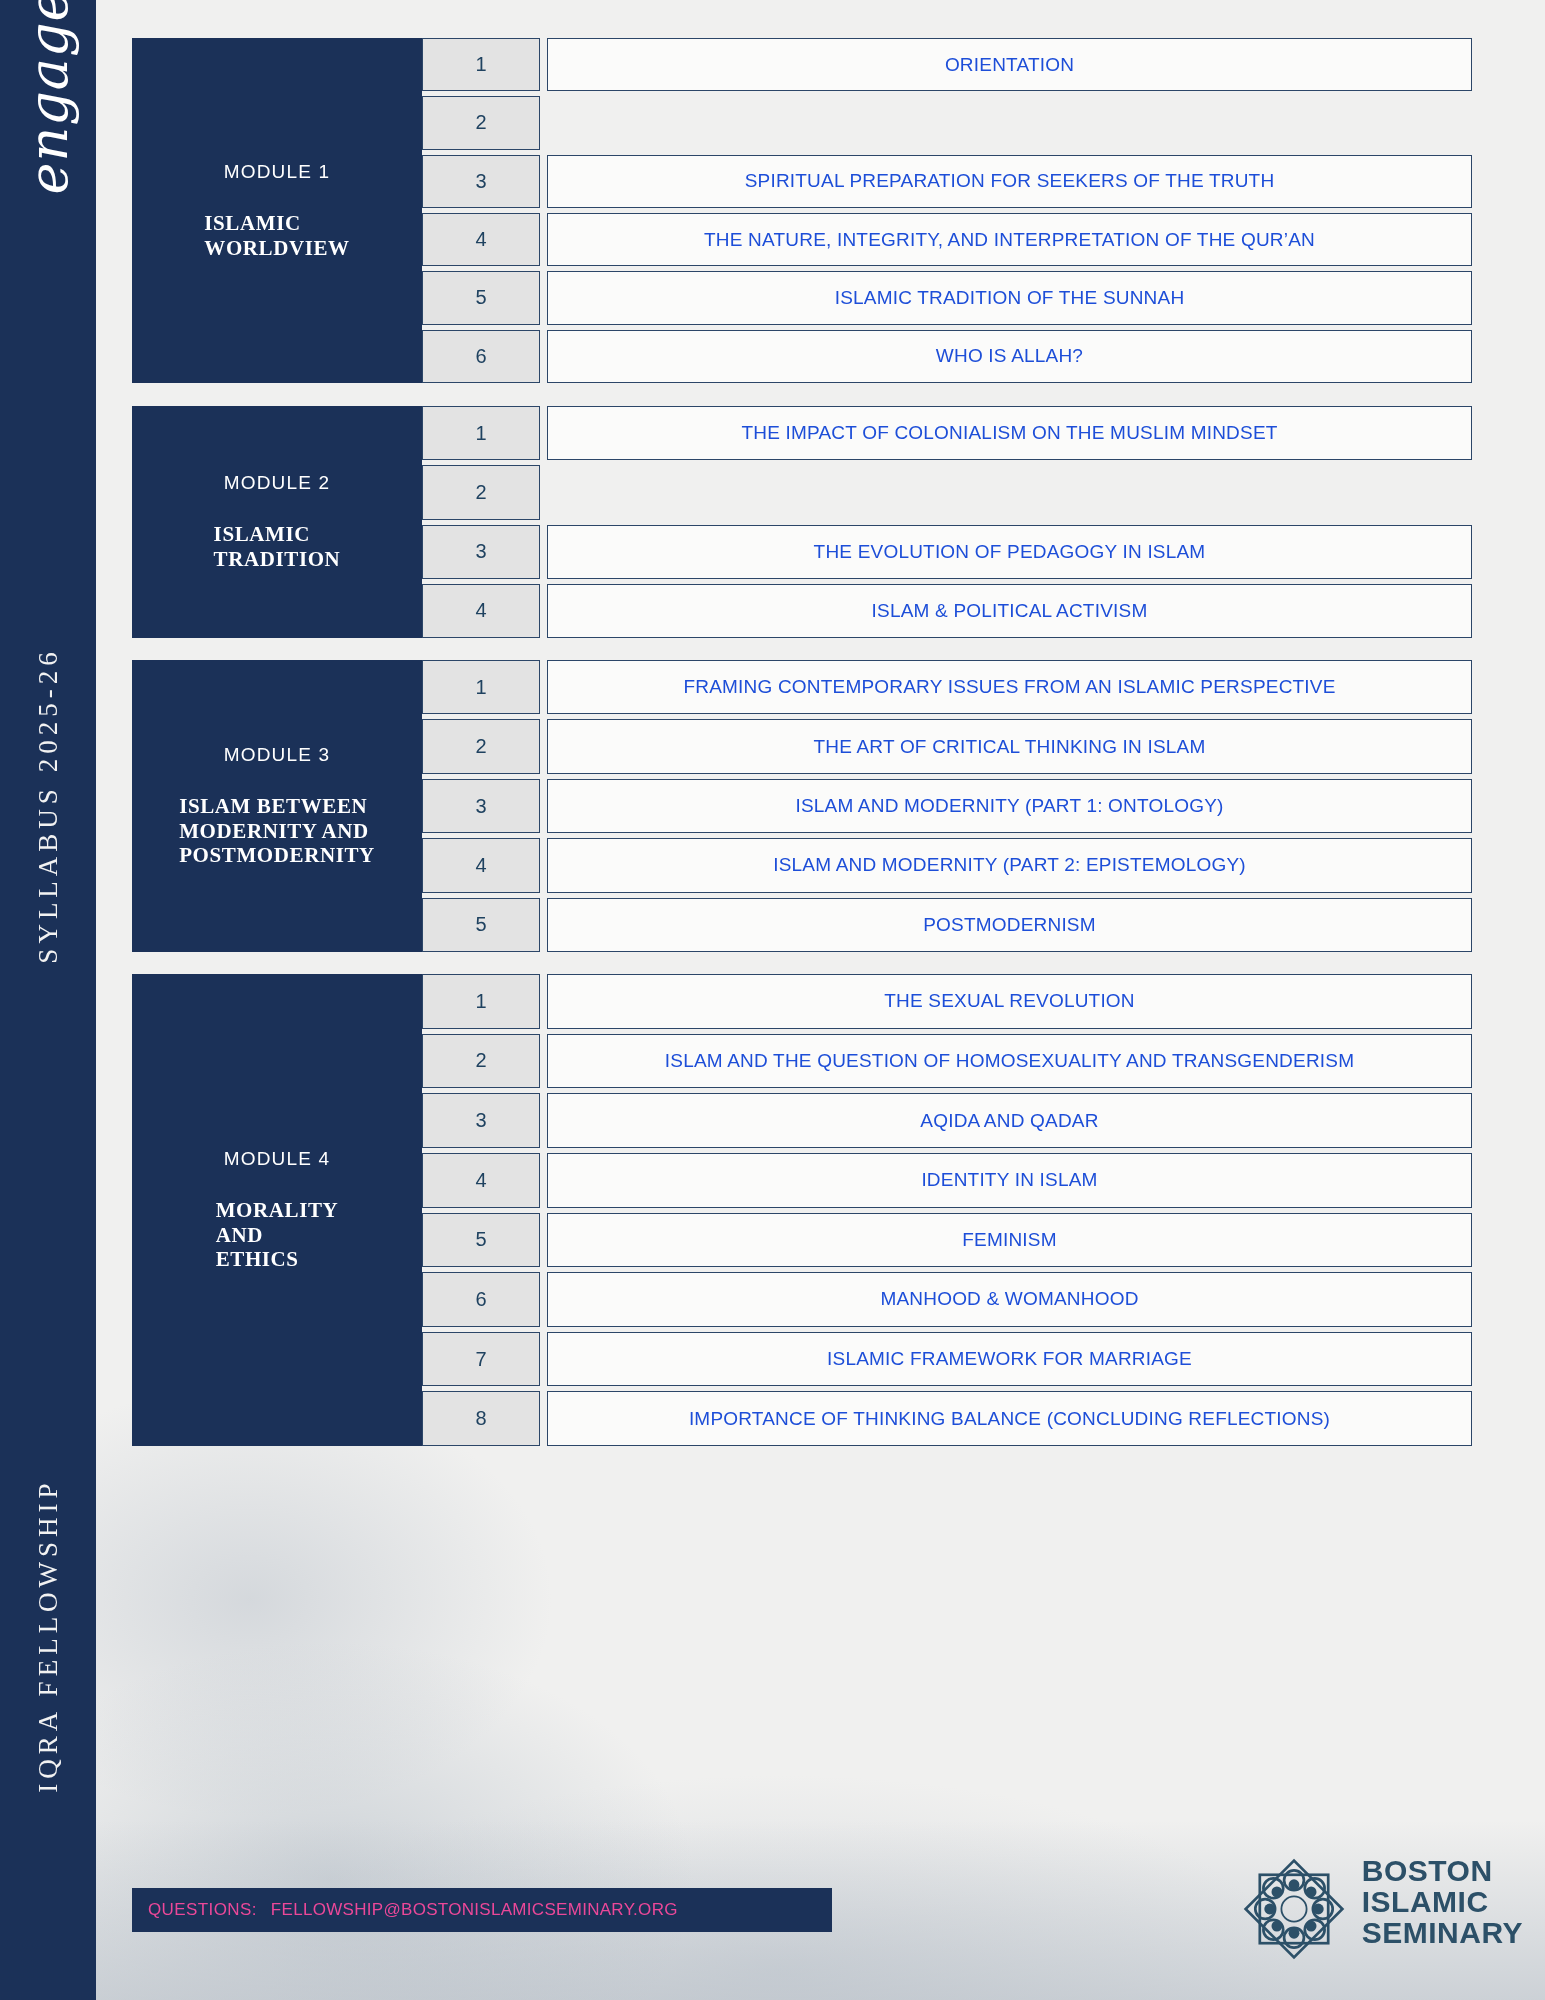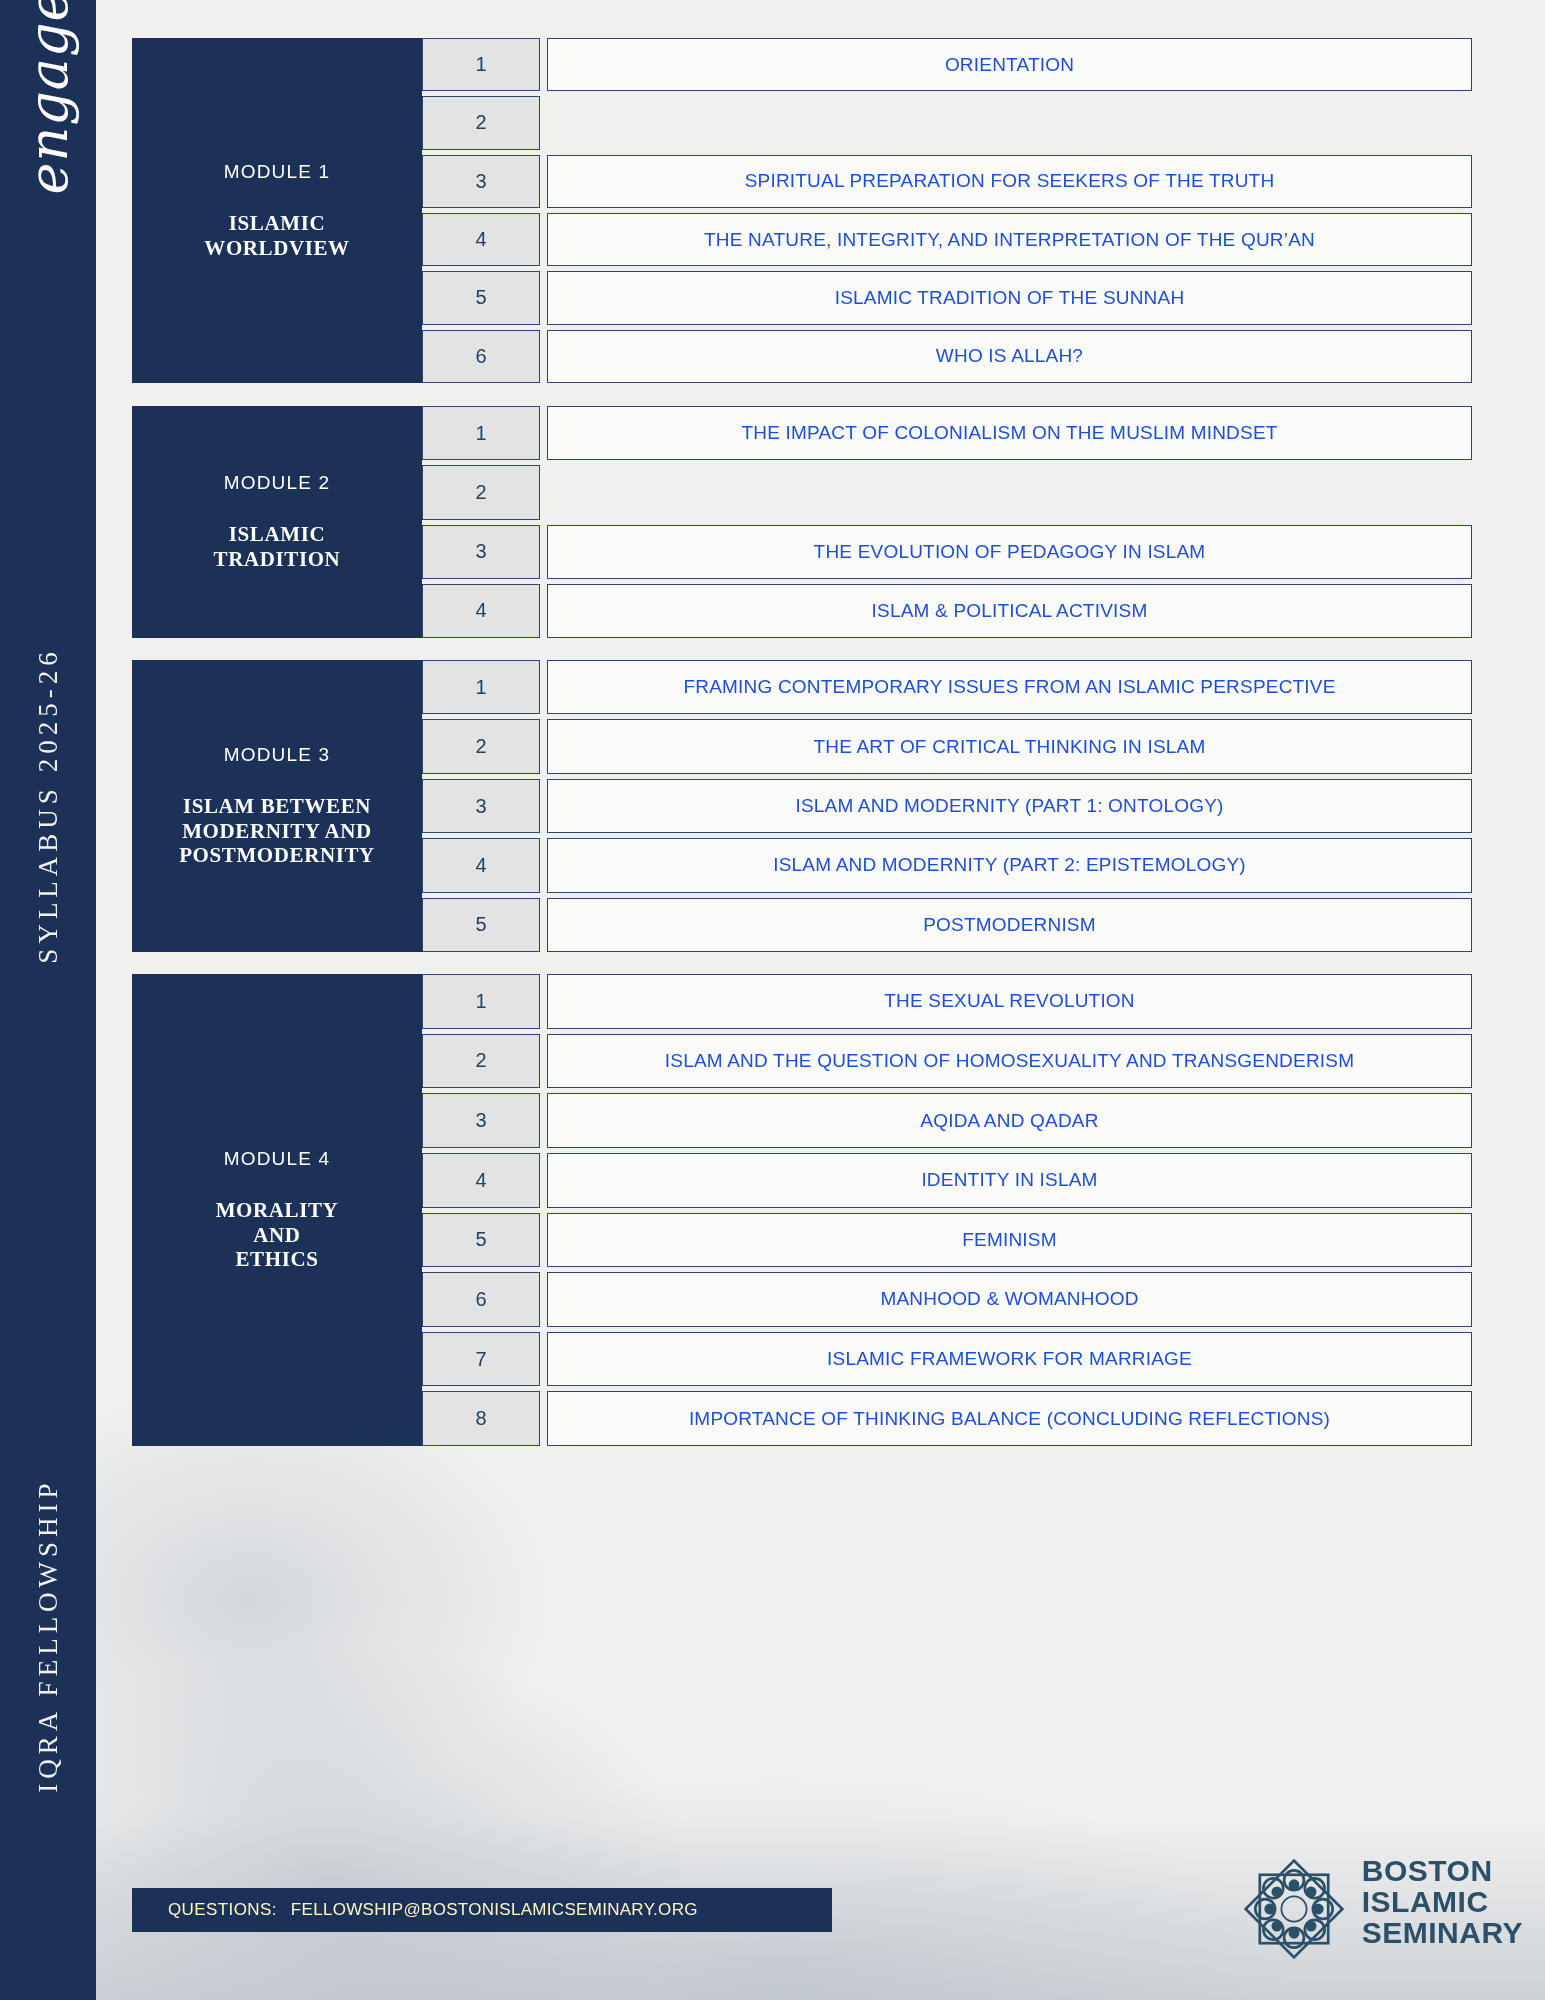--- a/index.html
+++ b/index.html
@@ -104,21 +104,21 @@
 
   .module-label {
     width: 290px;
     flex: 0 0 290px;
     background: #1b3158;
     color: #ffffff;
     display: flex;
     flex-direction: column;
     align-items: center;
     justify-content: center;
-    text-align: center;
+    text-align: left;
     padding: 8px;
   }
   .module-number {
     font-family: "Liberation Sans", sans-serif;
     font-size: 19px;
     font-weight: 400;
     letter-spacing: 1.2px;
     margin-bottom: 28px;
   }
   .module-title {
@@ -171,22 +171,22 @@
   
   .questions-bar {
     position: absolute;
     left: 36px;
     top: 1888px;
     width: 700px;
     height: 44px;
     background: #1b3158;
     display: flex;
     align-items: center;
-    padding-left: 36px;
-    color: #fef9c3;
+    padding-left: 16px;
+    color: #ec4899;
   }
   .q-label {
     font-size: 17px;
     font-weight: 400;
     letter-spacing: 0.4px;
     margin-right: 14px;
   }
   .q-email {
     font-size: 17px;
     font-weight: normal;

